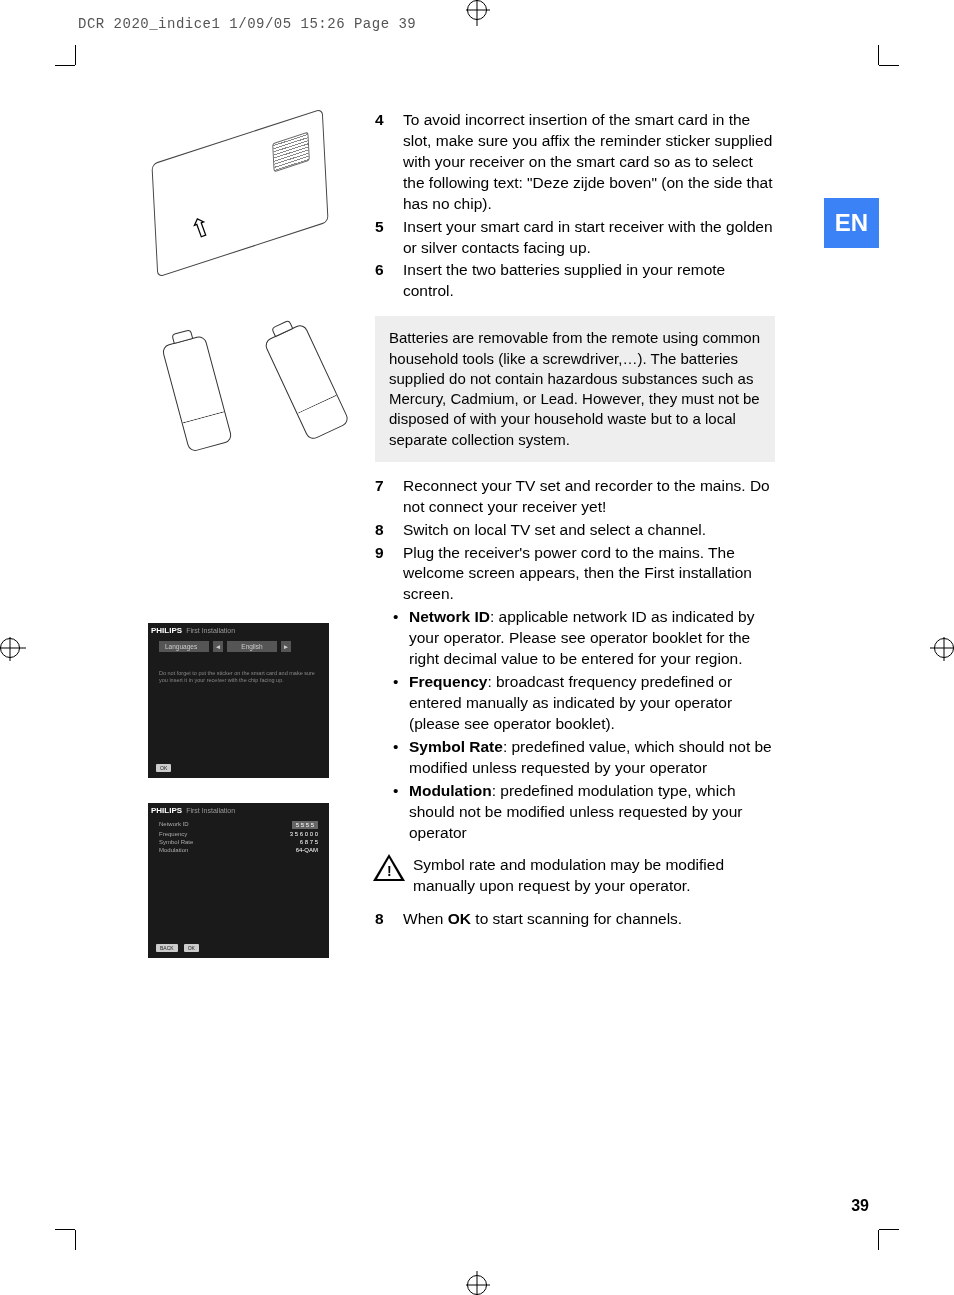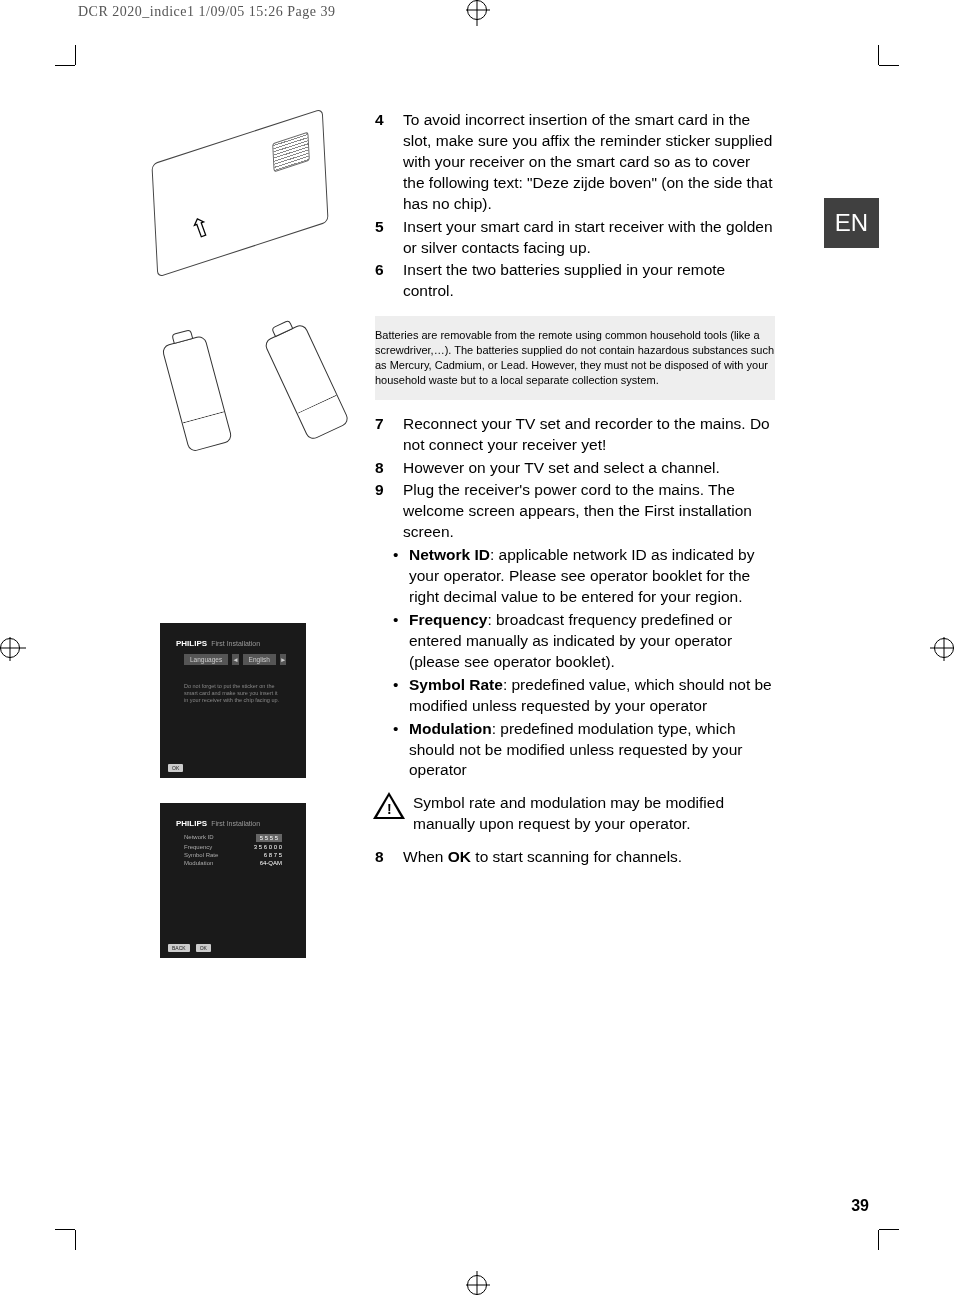--- a/index.html
+++ b/index.html
@@ -6,23 +6,23 @@
     body {
       font-family: 'Gill Sans', 'Gill Sans MT', 'Trebuchet MS', sans-serif;
       background: #fff;
       width: 954px;
       height: 1295px;
       position: relative;
       color: #000;
     }
     .print-header {
       position: absolute;
-      top: 4px;
+      top: 16px;
       left: 78px;
-      font-family: Liberation Serif, serif;
+      font-family: Liberation Mono, monospace;
       font-size: 14px;
       color: #555;
       letter-spacing: 0.5px;
     }
     .crop-mark-top {
       position: absolute;
       top: 0;
       left: 50%;
       transform: translateX(-50%);
     }
@@ -82,27 +82,27 @@
     .corner-br { bottom: 65px; right: 75px; }
     .corner-br::before { width: 1px; height: 20px; bottom: -20px; right: 0; }
     .corner-br::after { width: 20px; height: 1px; bottom: 0; right: -20px; }
     
     .lang-tab {
       position: absolute;
       right: 75px;
       top: 198px;
       width: 55px;
       height: 50px;
-      background: #404040;
+      background: #3b82f6;
       color: #fff;
       display: flex;
       align-items: center;
       justify-content: center;
       font-size: 24px;
-      font-weight: 400;
+      font-weight: 700;
     }
     
     .illustrations {
       position: absolute;
       left: 140px;
       top: 108px;
       width: 205px;
     }
     .illustration-card {
       width: 205px;
@@ -176,28 +176,28 @@
       position: absolute;
       bottom: 0;
       width: 100%;
       height: 30px;
       border-top: 1.5px solid #333;
       border-radius: 0 0 6px 6px;
     }
     
     .ui-screenshot {
       margin-top: 155px;
-      width: 146px;
+      width: 181px;
       height: 155px;
       background: #1a1a1a;
-      padding: 16px;
+      padding: 3px;
       color: #ccc;
       font-size: 7px;
       position: relative;
-      margin-left: 20px;
+      margin-left: 8px;
     }
     .ui-screenshot.second { margin-top: 25px; height: 155px; }
     .ui-brand { display: flex; align-items: center; gap: 4px; margin-bottom: 6px; }
     .ui-brand-name { font-weight: bold; font-size: 8px; color: #fff; }
     .ui-brand-sub { font-size: 7px; color: #999; }
     .ui-row {
       display: flex;
       margin: 2px 8px;
       gap: 4px;
       font-size: 6.5px;
@@ -263,23 +263,23 @@
       margin-bottom: 2px;
     }
     .step-num {
       width: 28px;
       flex-shrink: 0;
       font-weight: bold;
     }
     .step-body { flex: 1; }
     .note-box {
       background: #eee;
-      padding: 12px 0;
+      padding: 12px 14px;
       margin: 14px 0 14px 0px;
-      font-size: 11px;
+      font-size: 15px;
       line-height: 1.35;
     }
     .sub-list {
       margin-left: 18px;
       margin-top: 2px;
     }
     .sub-item {
       display: flex;
       margin-bottom: 2px;
     }
@@ -435,40 +435,40 @@
       <div class="ui-footer-btn">BACK</div>
       <div class="ui-footer-btn">OK</div>
     </div>
   </div>
 </div>
 
 <div class="main-text">
   <div id="steps-a">
       <div class="step">
         <div class="step-num">4</div>
-        <div class="step-body">To avoid incorrect insertion of the smart card in the slot, make sure you affix the reminder sticker supplied with your receiver on the smart card so as to cover the following text: "Deze zijde boven" (on the side that has no chip).</div>
+        <div class="step-body">To avoid incorrect insertion of the smart card in the slot, make sure you affix the reminder sticker supplied with your receiver on the smart card so as to select the following text: "Deze zijde boven" (on the side that has no chip).</div>
       </div>
       <div class="step">
         <div class="step-num">5</div>
         <div class="step-body">Insert your smart card in start receiver with the golden or silver contacts facing up.</div>
       </div>
       <div class="step">
         <div class="step-num">6</div>
         <div class="step-body">Insert the two batteries supplied in your remote control.</div>
       </div>
     </div>
   <div class="note-box">Batteries are removable from the remote using common household tools (like a screwdriver,…). The batteries supplied do not contain hazardous substances such as Mercury, Cadmium, or Lead. However, they must not be disposed of with your household waste but to a local separate collection system.</div>
   <div id="steps-b">
       <div class="step">
         <div class="step-num">7</div>
         <div class="step-body">Reconnect your TV set and recorder to the mains. Do not connect your receiver yet!</div>
       </div>
       <div class="step">
         <div class="step-num">8</div>
-        <div class="step-body">However on your TV set and select a channel.</div>
+        <div class="step-body">Switch on local TV set and select a channel.</div>
       </div>
       <div class="step">
         <div class="step-num">9</div>
         <div class="step-body">Plug the receiver's power cord to the mains. The welcome screen appears, then the First installation screen.</div>
       </div>
     </div>
   <div class="sub-list" id="sub-list">
       <div class="sub-item">
         <div class="sub-bullet">•</div>
         <div class="sub-body"><b>Network ID</b>: applicable network ID as indicated by your operator. Please see operator booklet for the right decimal value to be entered for your region.</div>

